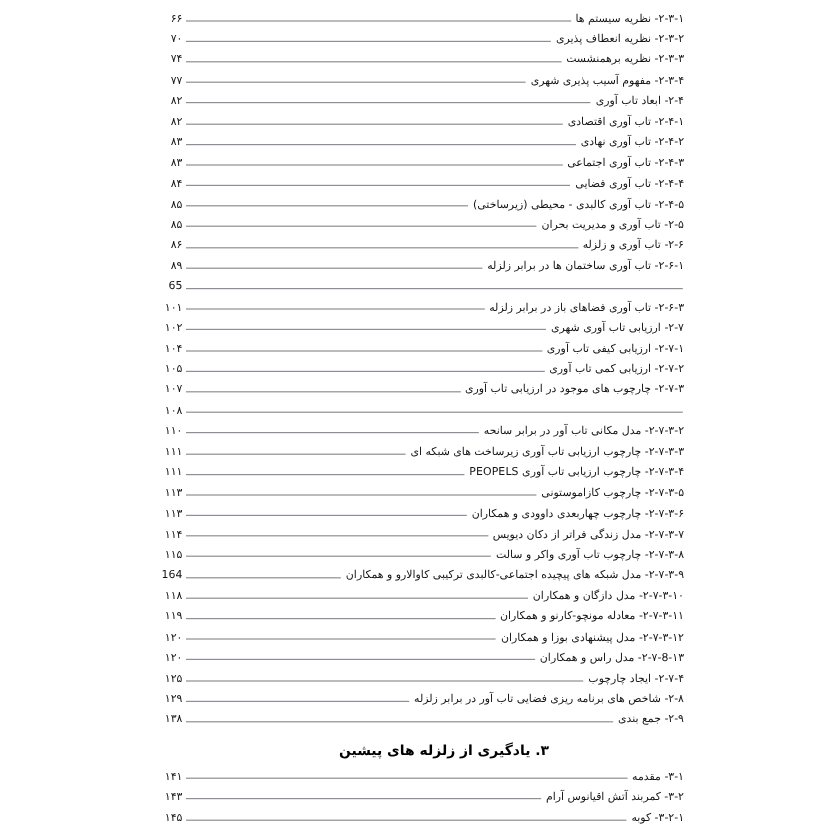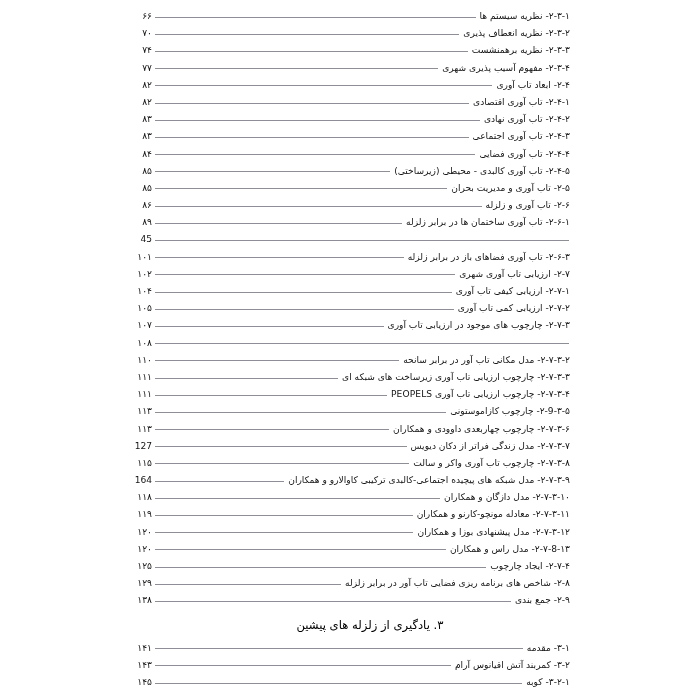--- a/index.html
+++ b/index.html
@@ -88,21 +88,21 @@
     display: flex;
     flex-direction: row;
     justify-content: center;
     align-items: center;
     width: 100%;
     height: 30px;
     line-height: 30px;
   }
   .chapter-title {
     font-size: 11.6px;
-    font-weight: normal;
+    font-weight: bold;
     color: #000000;
     text-align: left;
     letter-spacing: 0.2px;
     padding-left: 40px;
   }
 </style>
 </head>
 <body>
 
 <div id="toc-page">
@@ -167,21 +167,21 @@
         <span class="entry-leader"></span>
         <span class="entry-page">۸۶</span>
       </li>
       <li class="toc-entry">
         <span class="entry-title">۲-۶-۱- تاب آوری ساختمان ها در برابر زلزله</span>
         <span class="entry-leader"></span>
         <span class="entry-page">۸۹</span>
       </li>
       <li class="toc-entry">
         <span class="entry-leader"></span>
-        <span class="entry-page">45</span>
+        <span class="entry-page">65</span>
       </li>
       <li class="toc-entry">
         <span class="entry-title">۲-۶-۳- تاب آوری فضاهای باز در برابر زلزله</span>
         <span class="entry-leader"></span>
         <span class="entry-page">۱۰۱</span>
       </li>
       <li class="toc-entry">
         <span class="entry-title">۲-۷- ارزیابی تاب آوری شهری</span>
         <span class="entry-leader"></span>
         <span class="entry-page">۱۰۲</span>
@@ -214,33 +214,33 @@
         <span class="entry-title">۲-۷-۳-۳- چارچوب ارزیابی تاب آوری زیرساخت های شبکه ای</span>
         <span class="entry-leader"></span>
         <span class="entry-page">۱۱۱</span>
       </li>
       <li class="toc-entry">
         <span class="entry-title">۲-۷-۳-۴- چارچوب ارزیابی تاب آوری PEOPELS</span>
         <span class="entry-leader"></span>
         <span class="entry-page">۱۱۱</span>
       </li>
       <li class="toc-entry">
-        <span class="entry-title">۲-9-۳-۵- چارچوب کازاموستونی</span>
+        <span class="entry-title">۲-۷-۳-۵- چارچوب کازاموستونی</span>
         <span class="entry-leader"></span>
         <span class="entry-page">۱۱۳</span>
       </li>
       <li class="toc-entry">
         <span class="entry-title">۲-۷-۳-۶- چارچوب چهاربعدی داوودی و همکاران</span>
         <span class="entry-leader"></span>
         <span class="entry-page">۱۱۳</span>
       </li>
       <li class="toc-entry">
         <span class="entry-title">۲-۷-۳-۷- مدل زندگی فراتر از دکان دیویس</span>
         <span class="entry-leader"></span>
-        <span class="entry-page">127</span>
+        <span class="entry-page">۱۱۴</span>
       </li>
       <li class="toc-entry">
         <span class="entry-title">۲-۷-۳-۸- چارچوب تاب آوری واکر و سالت</span>
         <span class="entry-leader"></span>
         <span class="entry-page">۱۱۵</span>
       </li>
       <li class="toc-entry">
         <span class="entry-title">۲-۷-۳-۹- مدل شبکه های پیچیده اجتماعی-کالبدی ترکیبی کاوالارو و همکاران</span>
         <span class="entry-leader"></span>
         <span class="entry-page">164</span>

